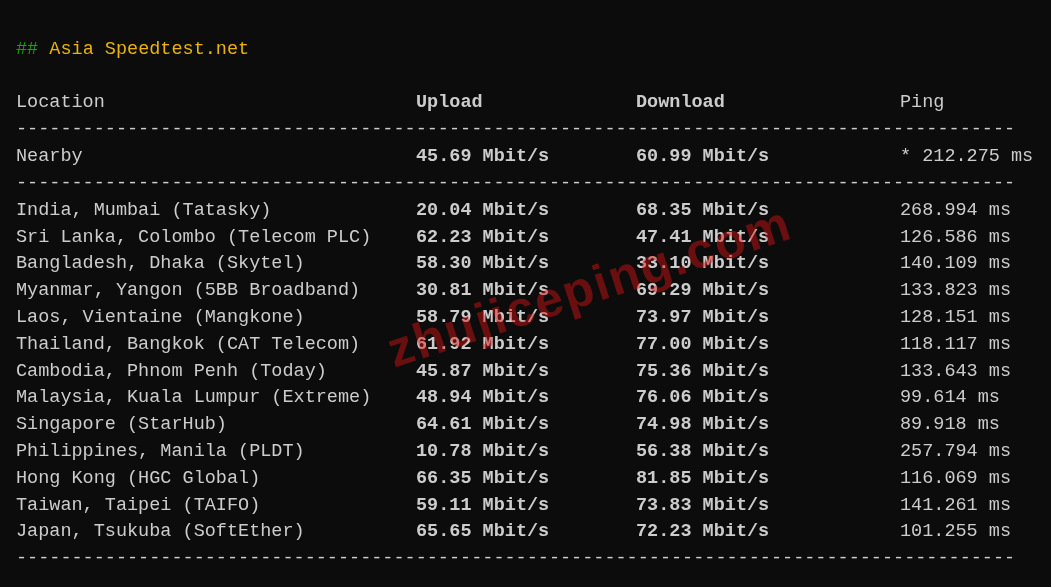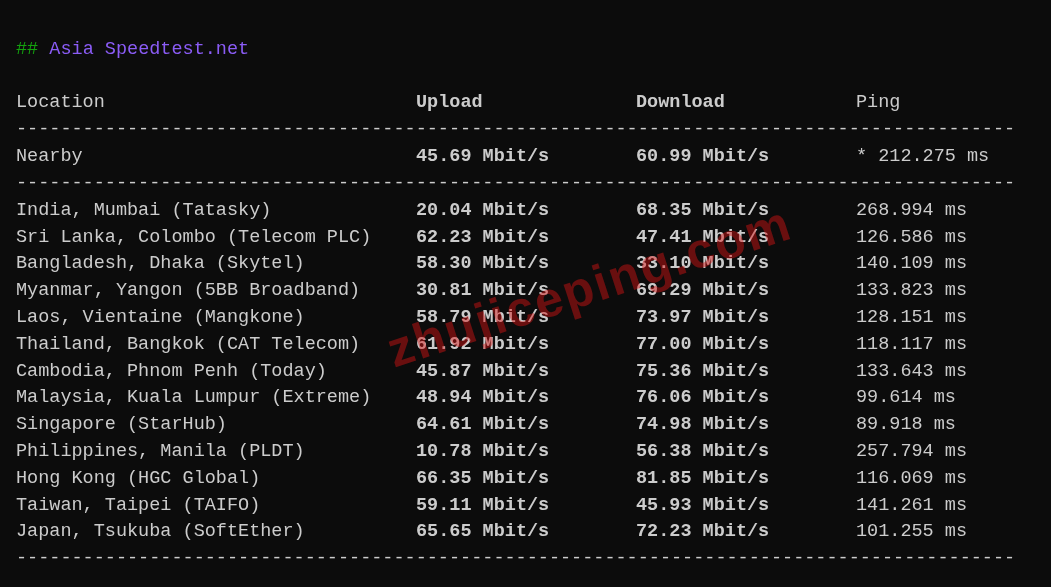--- a/index.html
+++ b/index.html
@@ -13,39 +13,39 @@
     width: 1051px;
     height: 587px;
     overflow: hidden;
     position: relative;
   }
   .terminal {
     padding: 10px 16px;
     white-space: pre;
   }
   .title-hash { color: #13a10e; }
-  .title-text { color: #8b5cf6; }
+  .title-text { color: #eab308; }
   .watermark {
     position: absolute;
     top: 260px;
     left: 380px;
     width: 360px;
     transform: rotate(-18deg);
     pointer-events: none;
     font-family: Arial, sans-serif;
     font-weight: bold;
     font-size: 50px;
     color: rgba(220, 20, 20, 0.45);
     letter-spacing: 2px;
     text-align: center;
   }
   .col-loc   { display:inline-block; width: 400px; font-family: Liberation Mono, monospace; }
   .col-up    { display:inline-block; width: 220px; font-weight: bold; }
   .col-down  { display:inline-block; width: 220px; font-weight: bold; }
-  .col-ping  { display:inline-block; }
+  .col-ping  { display:inline-block;margin-left:44px; }
 </style>
 </head>
 <body>
 
 <div class="terminal">
 <span class="title-hash">##</span> <span class="title-text">Asia Speedtest.net</span>
 
 <span class="col-loc">Location</span><span class="col-up">Upload</span><span class="col-down">Download</span><span class="col-ping">Ping</span>
 <span>------------------------------------------------------------------------------------------</span>
 <span class="col-loc">Nearby</span><span class="col-up">45.69 Mbit/s</span><span class="col-down">60.99 Mbit/s</span><span class="col-ping">* 212.275 ms</span>
@@ -54,18 +54,18 @@
 <span class="col-loc">Sri Lanka, Colombo (Telecom PLC)</span><span class="col-up">62.23 Mbit/s</span><span class="col-down">47.41 Mbit/s</span><span class="col-ping">126.586 ms</span>
 <span class="col-loc">Bangladesh, Dhaka (Skytel)</span><span class="col-up">58.30 Mbit/s</span><span class="col-down">33.10 Mbit/s</span><span class="col-ping">140.109 ms</span>
 <span class="col-loc">Myanmar, Yangon (5BB Broadband)</span><span class="col-up">30.81 Mbit/s</span><span class="col-down">69.29 Mbit/s</span><span class="col-ping">133.823 ms</span>
 <span class="col-loc">Laos, Vientaine (Mangkone)</span><span class="col-up">58.79 Mbit/s</span><span class="col-down">73.97 Mbit/s</span><span class="col-ping">128.151 ms</span>
 <span class="col-loc">Thailand, Bangkok (CAT Telecom)</span><span class="col-up">61.92 Mbit/s</span><span class="col-down">77.00 Mbit/s</span><span class="col-ping">118.117 ms</span>
 <span class="col-loc">Cambodia, Phnom Penh (Today)</span><span class="col-up">45.87 Mbit/s</span><span class="col-down">75.36 Mbit/s</span><span class="col-ping">133.643 ms</span>
 <span class="col-loc">Malaysia, Kuala Lumpur (Extreme)</span><span class="col-up">48.94 Mbit/s</span><span class="col-down">76.06 Mbit/s</span><span class="col-ping">99.614 ms</span>
 <span class="col-loc">Singapore (StarHub)</span><span class="col-up">64.61 Mbit/s</span><span class="col-down">74.98 Mbit/s</span><span class="col-ping">89.918 ms</span>
 <span class="col-loc">Philippines, Manila (PLDT)</span><span class="col-up">10.78 Mbit/s</span><span class="col-down">56.38 Mbit/s</span><span class="col-ping">257.794 ms</span>
 <span class="col-loc">Hong Kong (HGC Global)</span><span class="col-up">66.35 Mbit/s</span><span class="col-down">81.85 Mbit/s</span><span class="col-ping">116.069 ms</span>
-<span class="col-loc">Taiwan, Taipei (TAIFO)</span><span class="col-up">59.11 Mbit/s</span><span class="col-down">45.93 Mbit/s</span><span class="col-ping">141.261 ms</span>
+<span class="col-loc">Taiwan, Taipei (TAIFO)</span><span class="col-up">59.11 Mbit/s</span><span class="col-down">73.83 Mbit/s</span><span class="col-ping">141.261 ms</span>
 <span class="col-loc">Japan, Tsukuba (SoftEther)</span><span class="col-up">65.65 Mbit/s</span><span class="col-down">72.23 Mbit/s</span><span class="col-ping">101.255 ms</span>
 </div><span>------------------------------------------------------------------------------------------</span>
 </div>
 
 <div class="watermark">zhujiceping.com</div>
 
 </body></html>

